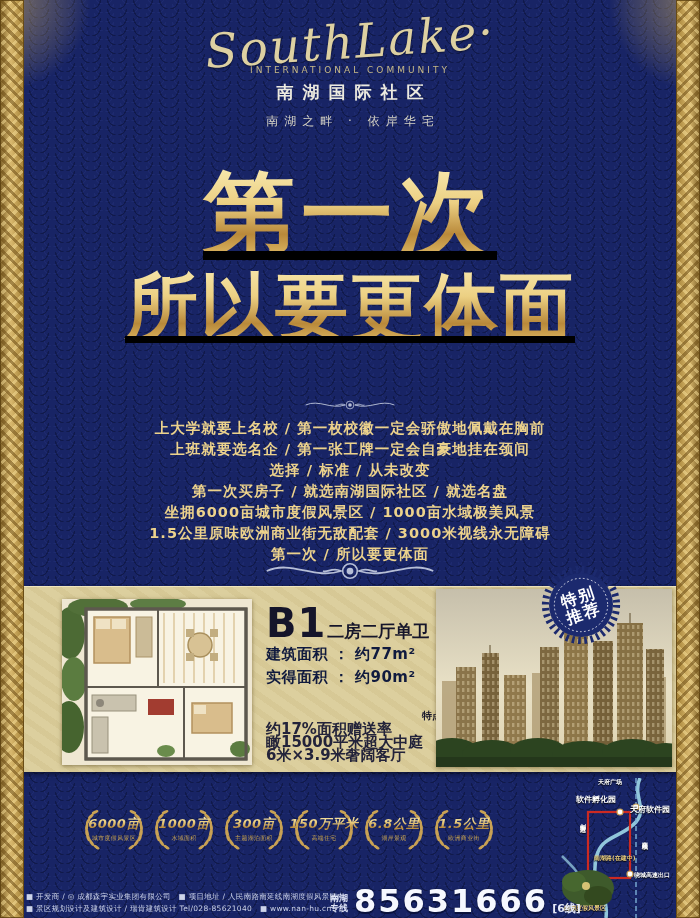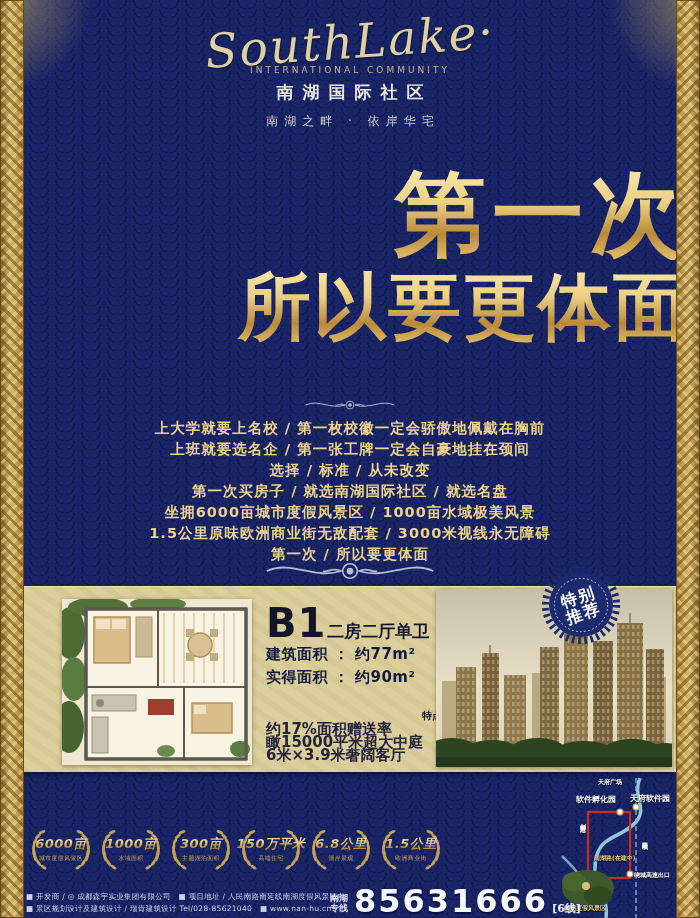--- a/index.html
+++ b/index.html
@@ -35,22 +35,22 @@
   .logo-script {
     font-family:"DejaVu Serif","Liberation Serif",serif; font-style:italic;
     font-size:47px; letter-spacing:2px; color:#ddd0a2; transform:rotate(-4deg);
     display:inline-block; text-shadow:0 1px 2px rgba(0,0,0,.5);
   }
   .logo-intl { margin-top:-4px; font-size:9px; letter-spacing:3px; color:#c6b887; text-transform:uppercase; }
   .logo-cn { margin-top:6px; font-size:17px; letter-spacing:9px; color:#eceadf; font-weight:bold; text-indent:9px; }
   .logo-tagline { margin-top:9px; font-size:12px; letter-spacing:6px; color:#d5d2c5; text-indent:6px; }
 
   
-  .headline { position:absolute; left:0; right:12px; top:168px; text-align:right; z-index:4;
-    font-family:"DejaVu Serif","Liberation Serif",serif; font-weight:bold; }
+  .headline { position:absolute; left:0; right:0; top:168px; text-align:center; z-index:4;
+    font-family:"DejaVu Serif","Liberation Serif",serif; font-weight:bold;text-decoration:underline; }
   .gold-text {
     background:linear-gradient(180deg,#f7e7ac 0%,#ecd083 38%,#b9893a 72%,#e4c06a 100%);
     -webkit-background-clip:text; background-clip:text;
     -webkit-text-fill-color:transparent; color:#e0ba64;
   }
   .headline .h1 { font-size:92px; line-height:1.0; letter-spacing:6px; }
   .headline .h2 { font-size:73px; line-height:1.1; letter-spacing:2px; margin-top:6px; }
 
   
   .flourish { position:absolute; left:50%; transform:translateX(-50%); z-index:4; }
@@ -85,22 +85,22 @@
     box-shadow:0 1px 4px rgba(60,45,10,.45); }
 
   
   .special { position:absolute; left:519px; top:-22px; width:80px; height:80px; z-index:7; }
   .special .burst-svg { position:absolute; inset:0; }
   .special .txt { position:absolute; inset:0; display:flex; flex-direction:column;
     align-items:center; justify-content:center; transform:rotate(-18deg);
     color:#fff; font-weight:800; font-size:16px; line-height:17px; letter-spacing:2px; }
 
   
-  .awards { position:absolute; left:26px; top:828px; width:526px; height:54px;
-    display:flex; justify-content:flex-start; z-index:4; }
+  .awards { position:absolute; left:26px; top:808px; width:526px; height:54px;
+    display:flex; justify-content:center; z-index:4; }
   .award { position:relative; width:70px; height:54px; text-align:center; }
   .award svg.wreath { position:absolute; left:0; top:0; width:70px; height:46px; }
   .award-value { position:relative; margin-top:7px; font-size:13px; font-weight:800; font-style:italic; letter-spacing:.5px; }
   .award-label { position:relative; margin-top:1px; font-size:6.5px; color:#cfa952; letter-spacing:.5px; transform:scale(.9); }
 
   
   .footer { position:absolute; left:26px; top:891px; width:330px; z-index:6; color:#cdd4ea; }
   .footer p { font-size:7.5px; line-height:12px; letter-spacing:.3px; white-space:nowrap; }
   .hotline { position:absolute; left:330px; top:893px; z-index:6; color:#dde2f4;
     font-size:9px; font-weight:800; line-height:10px; text-align:center; }
@@ -379,21 +379,21 @@
       </g>
       <circle cx="34" cy="108" r="4" fill="#e8cc7c" opacity=".9"></circle>
       <g fill="#ffffff" stroke="#c9a254" stroke-width="1.2">
         <circle cx="68" cy="34" r="3"></circle>
         <circle cx="84" cy="29" r="3"></circle>
         <circle cx="78" cy="96" r="3"></circle>
       </g>
     </svg>
     <div class="lbl tiny" style="left:46px; top:0;">天府广场</div>
     <div class="lbl" style="left:24px; top:16px;">软件孵化园</div>
-    <div class="lbl" style="left:78px; top:15px;">天府软件园</div>
+    <div class="lbl" style="left:78px; top:26px;">天府软件园</div>
     <div class="lbl tiny vert" style="left:26px; top:40px;">剑南大道</div>
     <div class="lbl tiny vert" style="left:88px; top:58px;">南延线</div>
     <div class="lbl tiny gold" style="left:42px; top:76px;">南湖路(在建中)</div>
     <div class="lbl tiny" style="left:82px; top:93px;">绕城高速出口</div>
     <div class="lbl tiny gold" style="left:12px; top:126px;">南湖度假风景区</div>
   </div>
 
 </div>
 
 </body></html>

